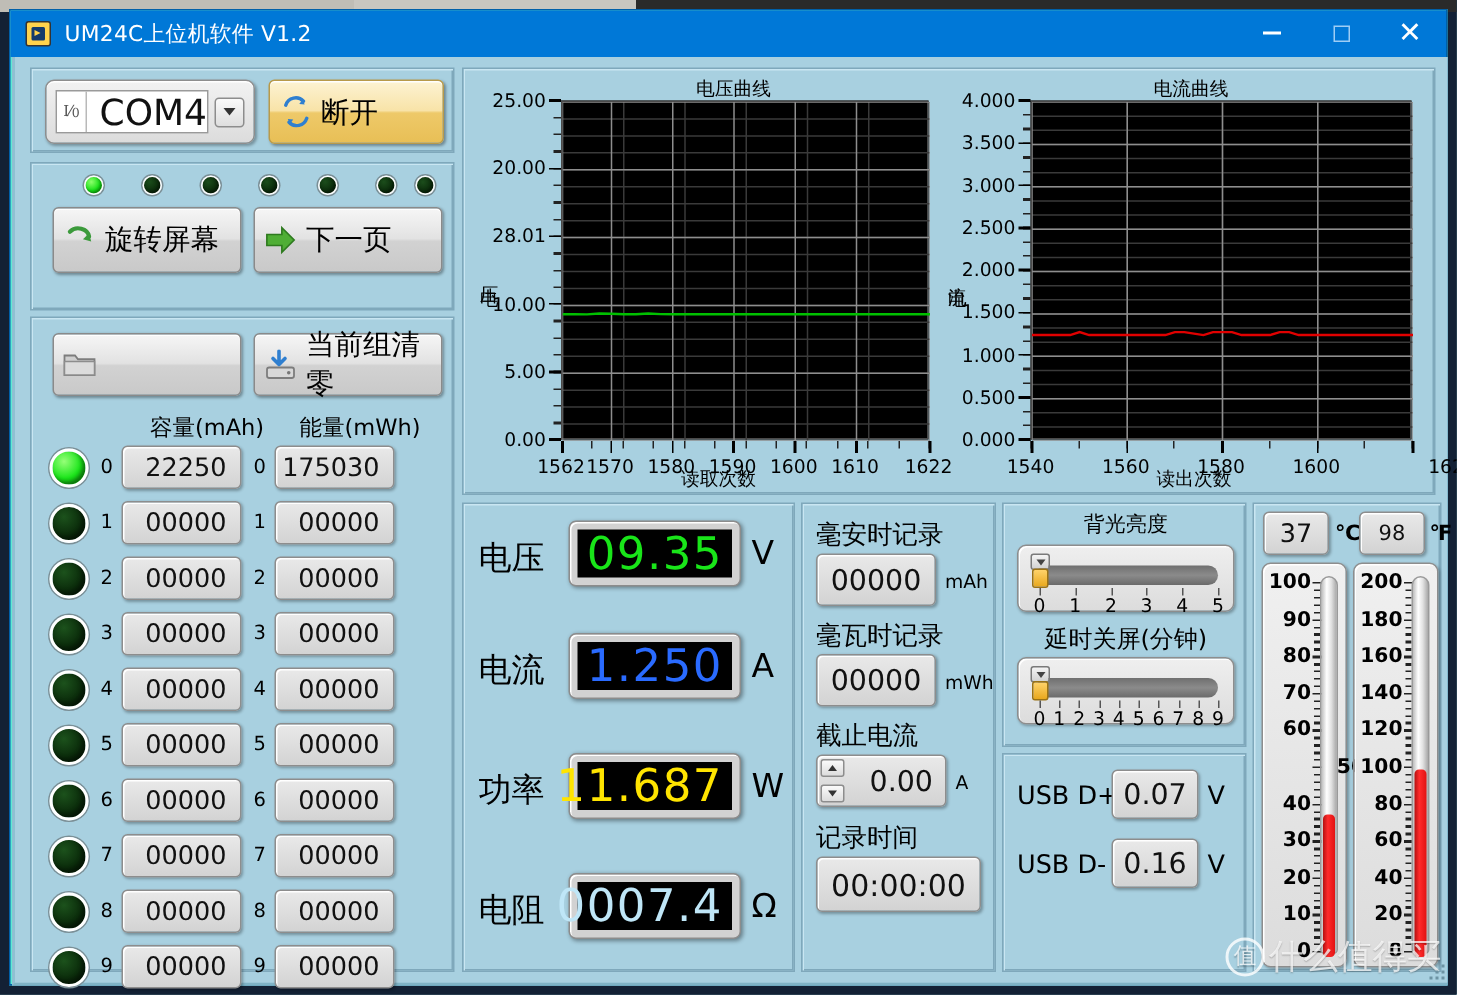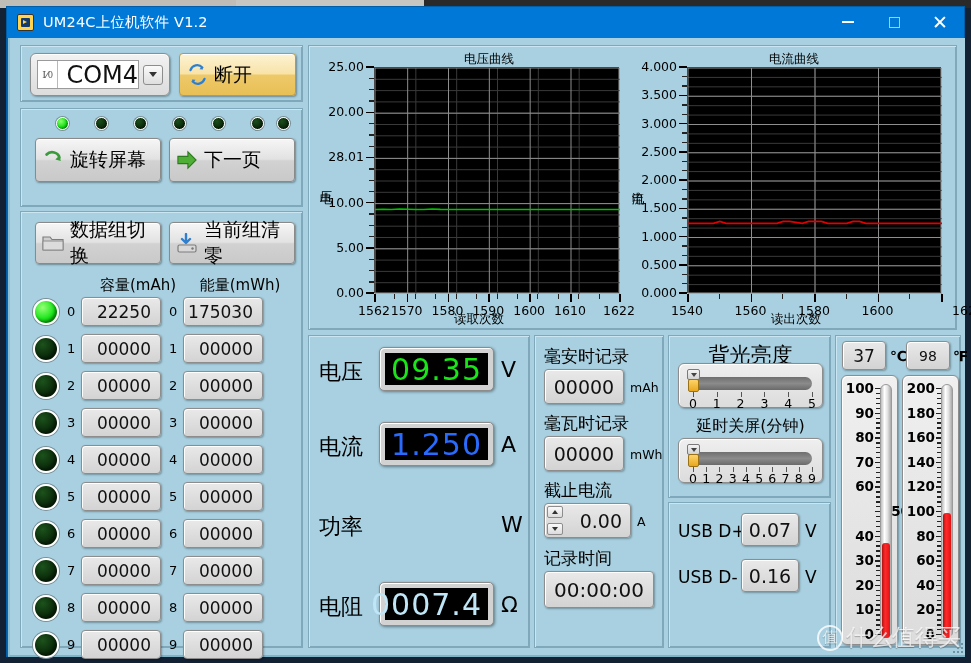--- a/index.html
+++ b/index.html
@@ -14,21 +14,21 @@
 
   
   .bg-sliver { position:absolute; left:0; top:0; width:971px; height:8px; background:#1d1d1d; }
   .bg-sliver .strip { position:absolute; left:236px; top:0; width:188px; height:8px; background:#c8c6c0; }
   .bg-sliver .strip2 { position:absolute; left:0; top:0; width:236px; height:8px; background:#bfbdb6;}
   .bg-sliver .strip3 { position:absolute; left:424px; top:0; width:547px; height:8px; background:#2a2a2a;}
 
   
   .window {
     position:absolute; left:6px; top:6px; width:959px; height:651px;
-    background:#be185d; border:1px solid #005fa8;
+    background:#5eead4; border:1px solid #005fa8;
   }
   .titlebar {
     position:absolute; left:0; top:0; width:100%; height:31px;
     background:#0078d7; color:#fff;
   }
   .title-icon {
     position:absolute; left:10px; top:7px; width:17px; height:17px;
     background:#ffd34d; border:1px solid #333; border-radius:2px;
     display:flex; align-items:center; justify-content:center;
   }
@@ -392,21 +392,20 @@
       </div>
 
       <div class="panel" style="left:10px;top:173px;width:283px;height:437px;">
         <div class="btn" style="left:14px;top:10px;width:126px;height:42px;">
           <span class="ico">
             <svg width="24" height="20" viewBox="0 0 24 20">
                   <path d="M2 4h7l2 2.5h11V17H2z" fill="#cfcfcf" stroke="#7d7d7d" stroke-width="1.2"></path>
                   <path d="M2 8h20v9H2z" fill="#dcdcdc" stroke="#8d8d8d" stroke-width="1"></path>
                 </svg>
           </span>
-          <span class="lbl">数据组切换</span>
         </div>
         <div class="btn" style="left:148px;top:10px;width:126px;height:42px;">
           <span class="ico">
             <svg width="24" height="21" viewBox="0 0 24 21">
                   <path d="M11 1v8M11 10l-4-4M11 10l4-4" stroke="#2f7fd0" stroke-width="2.4" fill="none" stroke-linecap="round"></path>
                   <rect x="3" y="12" width="18" height="7" rx="1.5" fill="#d8d8d8" stroke="#7d7d7d" stroke-width="1.2"></rect>
                   <circle cx="17.5" cy="15.5" r="1.2" fill="#777"></circle>
                 </svg>
           </span>
           <span class="lbl">当前组清零</span>
@@ -708,20 +707,23 @@
         </div>
         <div class="unit" style="left:192px;top:21px;">V</div>
 
         <div class="cnlabel" style="left:10px;top:96px;">电流</div>
         <div class="lcd" style="left:70px;top:86px;width:115px;height:44px;">
           <div class="screen" id="m1" style="color: rgb(42, 107, 255);">1.250</div>
         </div>
         <div class="unit" style="left:192px;top:96px;">A</div>
 
         <div class="cnlabel" style="left:10px;top:176px;">功率</div>
+        <div class="lcd" style="left:70px;top:166px;width:115px;height:44px;">
+          <div class="screen" id="m2" style="color: rgb(255, 228, 0);">11.687</div>
+        </div>
         <div class="unit" style="left:192px;top:176px;">W</div>
 
         <div class="cnlabel" style="left:10px;top:256px;">电阻</div>
         <div class="lcd" style="left:70px;top:246px;width:115px;height:44px;">
           <div class="screen" id="m3" style="color: rgb(191, 230, 247);">0007.4</div>
         </div>
         <div class="unit" style="left:192px;top:256px;">Ω</div>
       </div>
 
       <div class="panel" style="left:524px;top:297px;width:130px;height:313px;">
@@ -743,21 +745,21 @@
                 <i class="dn"></i>
               </div>
         </div>
         <div class="tinylabel" style="left:102px;top:178px;">A</div>
 
         <div class="smalllabel" style="left:9px;top:211px;font-size:17px;">记录时间</div>
         <div class="num center" style="left:9px;top:235px;width:110px;height:37px;font-size:20px;">00:00:00</div>
       </div>
 
       <div class="panel" style="left:658px;top:297px;width:163px;height:163px;">
-        <div class="smalllabel" style="left:0;top:5px;width:163px;text-align:center;font-size:21px;">背光亮度</div>
+        <div class="smalllabel" style="left:0;top:5px;width:163px;text-align:center;font-size:14px;">背光亮度</div>
         <div class="slider-box" style="left:9px;top:27px;width:145px;height:45px;">
           <div class="slider-track"></div>
           <div class="slider-thumb">
             <div class="cap">
                   <i></i>
                 </div>
                 <div class="knob"></div>
           </div>
           <div id="bl-ticks">
                 <div class="tickmark" style="left: 14px; top: 28px; height: 5px; background: rgb(85, 85, 85);"></div>

